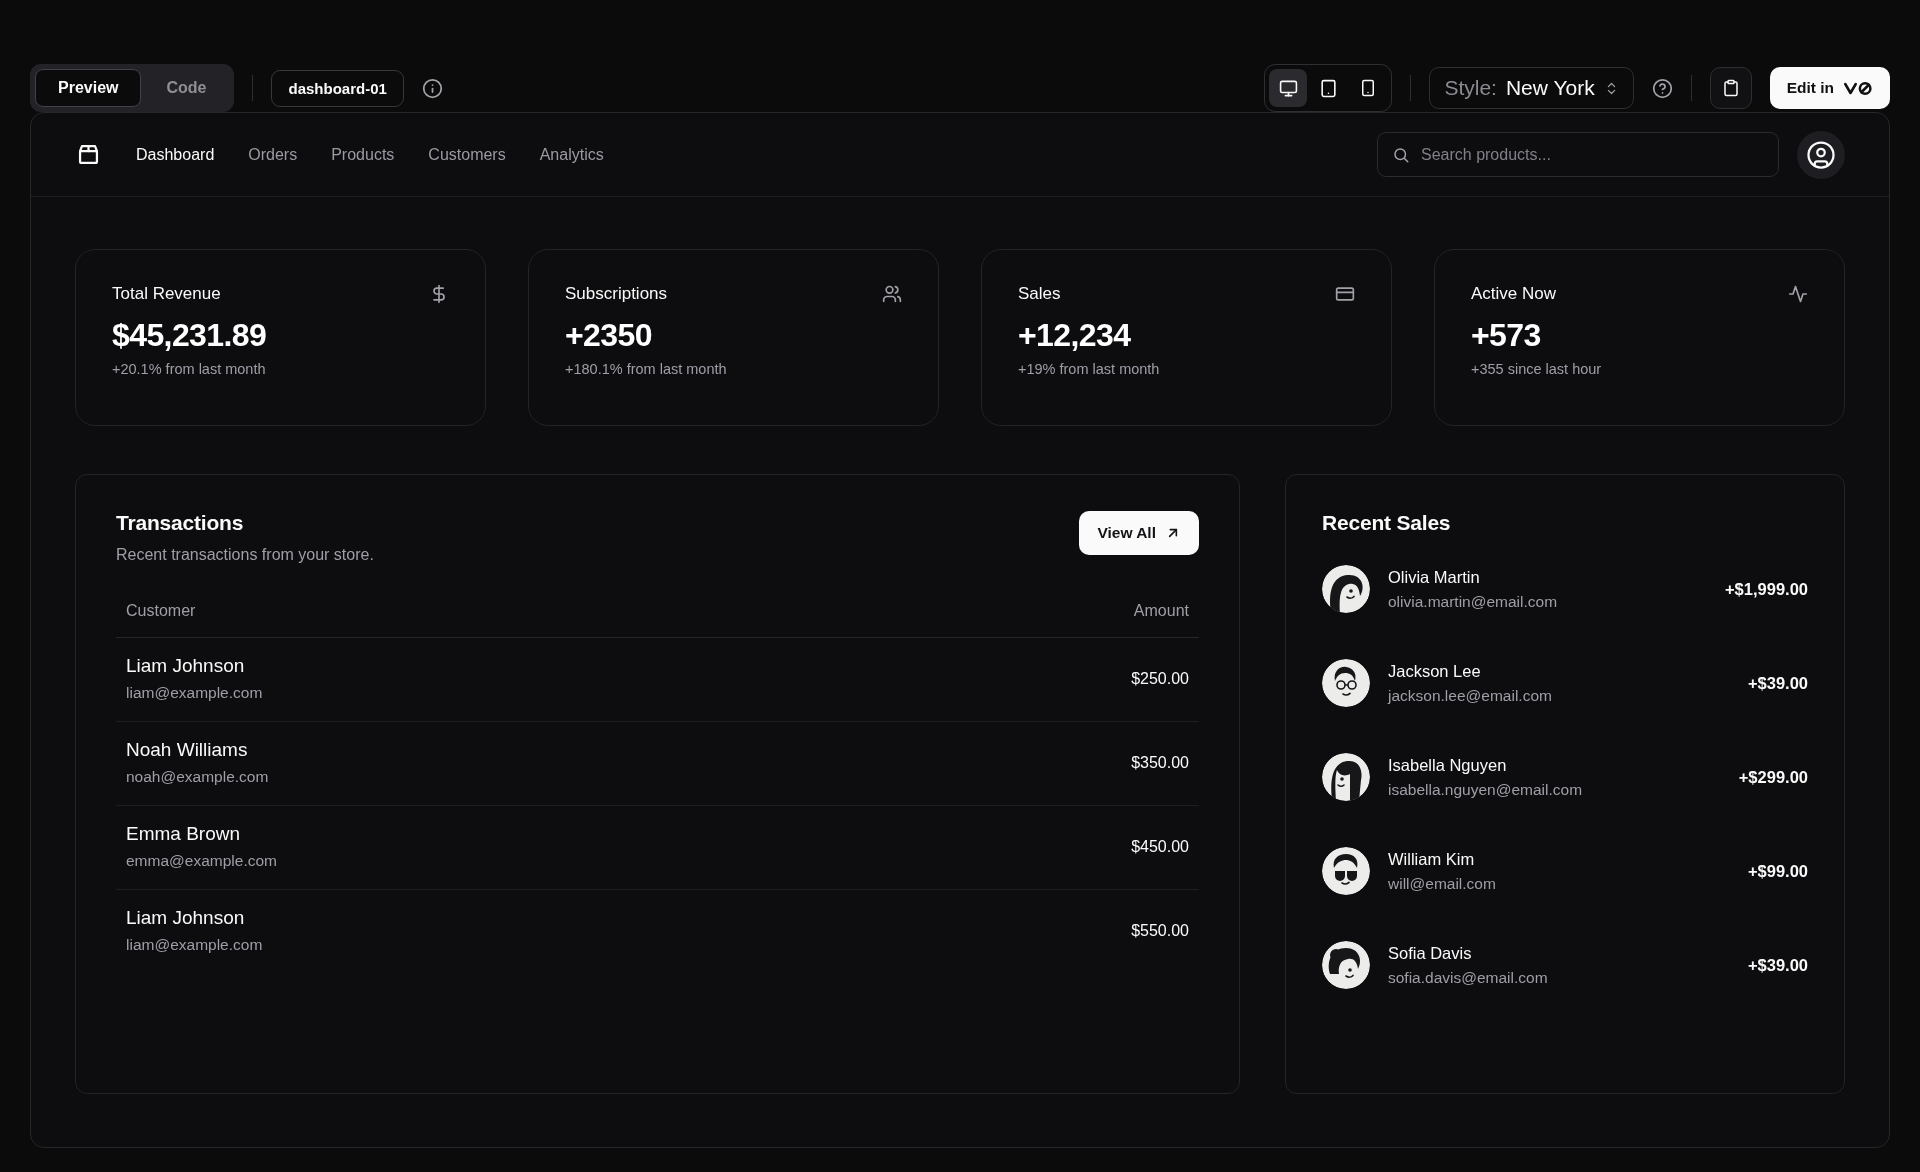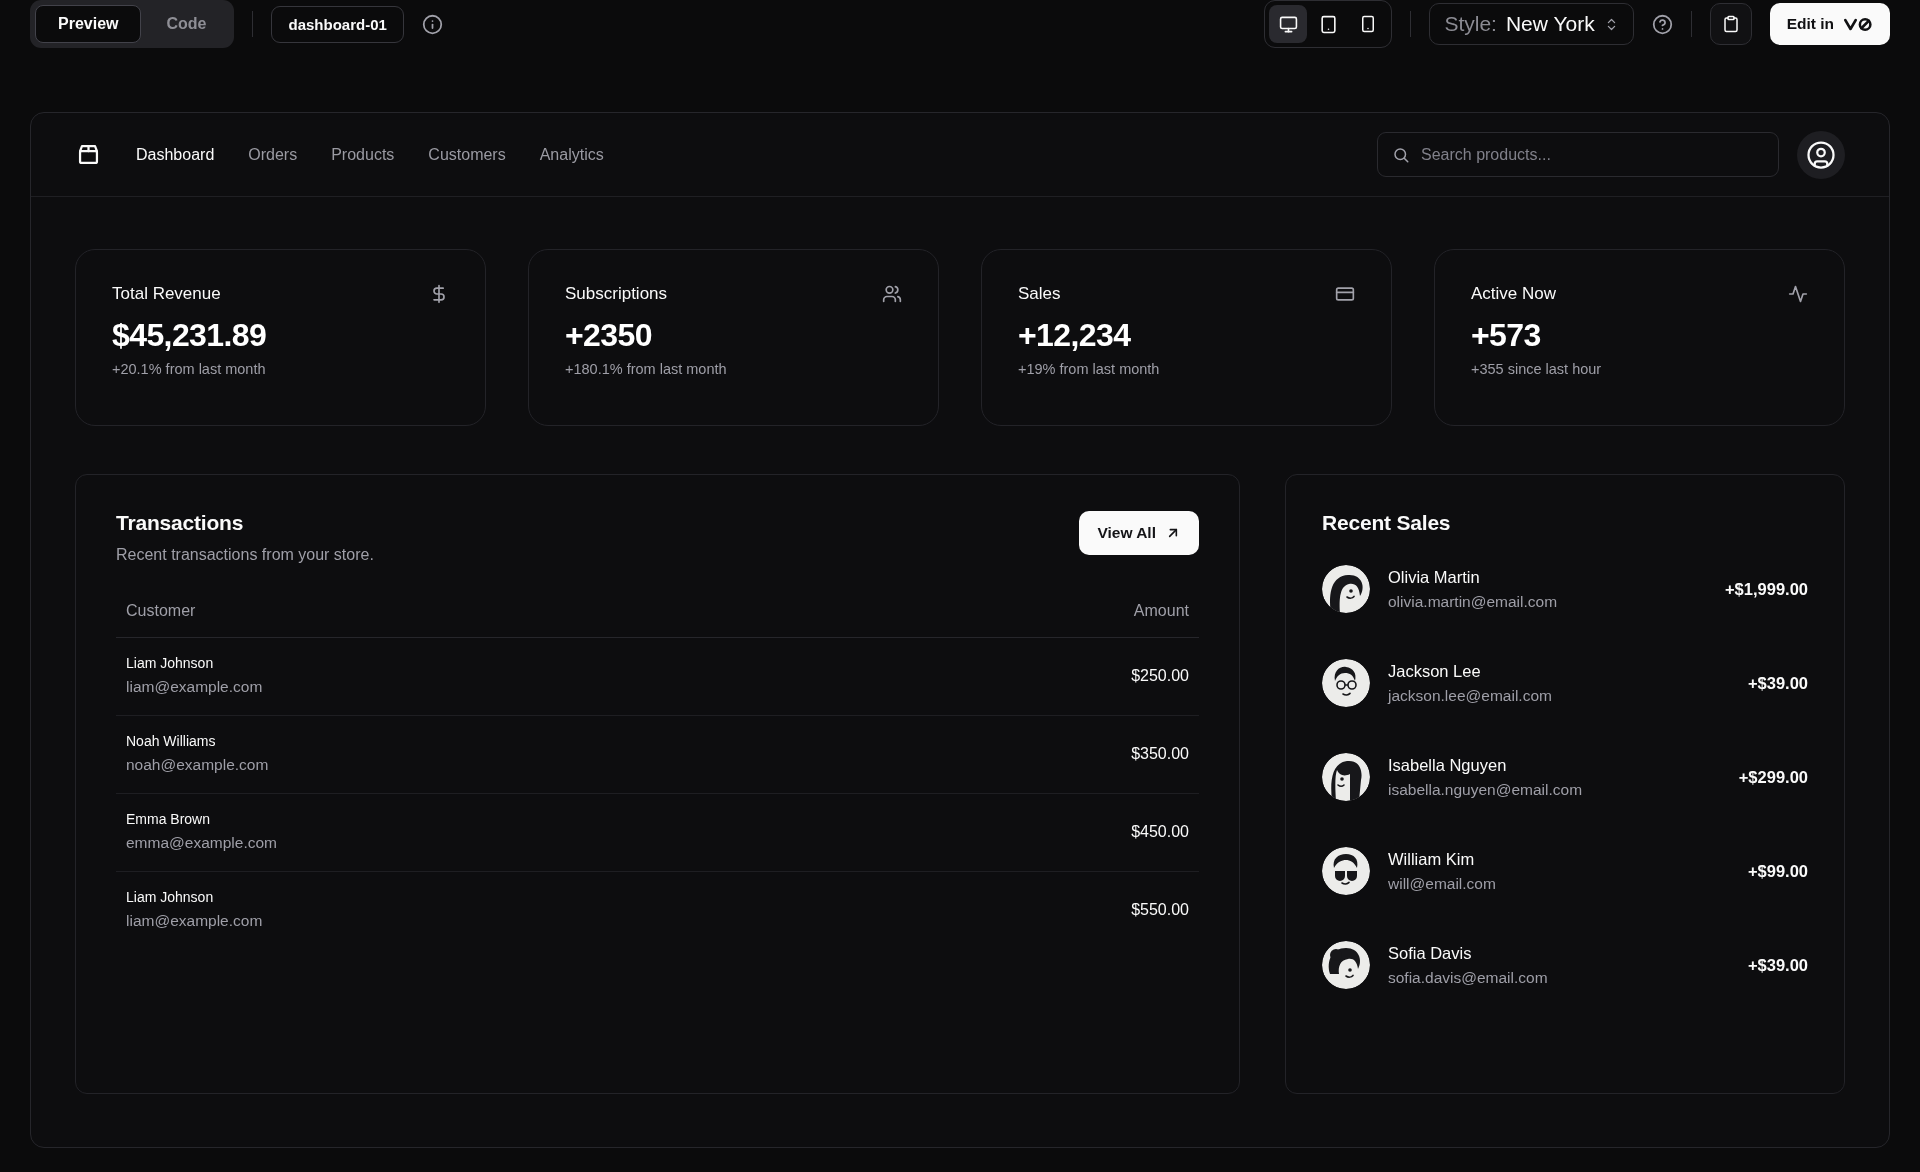--- a/index.html
+++ b/index.html
@@ -10,21 +10,21 @@
     color: #fafafa;
     -webkit-font-smoothing: antialiased;
   }
   svg { display: block; }
 
   
   .toolbar {
     height: 112px;
     padding: 0 30px;
     display: flex;
-    align-items: flex-start;
+    align-items: flex-end;
     justify-content: space-between;
   }
   .toolbar-group { display: flex; align-items: center; gap: 18px; }
   .vsep { width: 1px; height: 26px; background: #2e2e33; }
 
   .segmented {
     display: flex; align-items: center;
     background: #232327;
     border-radius: 11px;
     padding: 5px;
@@ -192,21 +192,21 @@
     font-size: 16px; color: #9f9fa8;
     padding: 0 10px 17px;
     border-bottom: 1px solid #26262b;
   }
   .tx-row {
     display: flex; align-items: center; justify-content: space-between;
     padding: 17px 10px 19px;
     border-bottom: 1px solid #1e1e22;
   }
   .tx-row:last-child { border-bottom: none; }
-  .tx-name { font-size: 14px; color: #fafafa; }
+  .tx-name { font-size: 19px; color: #fafafa; }
   .tx-email { margin-top: 7px; font-size: 15.5px; color: #9f9fa8; }
   .tx-amount { font-size: 16px; color: #fafafa; }
 
   
   .rs-panel { padding: 36px 36px; }
   .rs-list { margin-top: 30px; display: flex; flex-direction: column; gap: 46px; }
   .rs-item { display: flex; align-items: center; gap: 18px; }
   .rs-avatar { width: 48px; height: 48px; border-radius: 50%; overflow: hidden; flex: none; }
   .rs-text { display: flex; flex-direction: column; gap: 6px; }
   .rs-name { font-size: 16.5px; font-weight: 500; color: #fafafa; }

